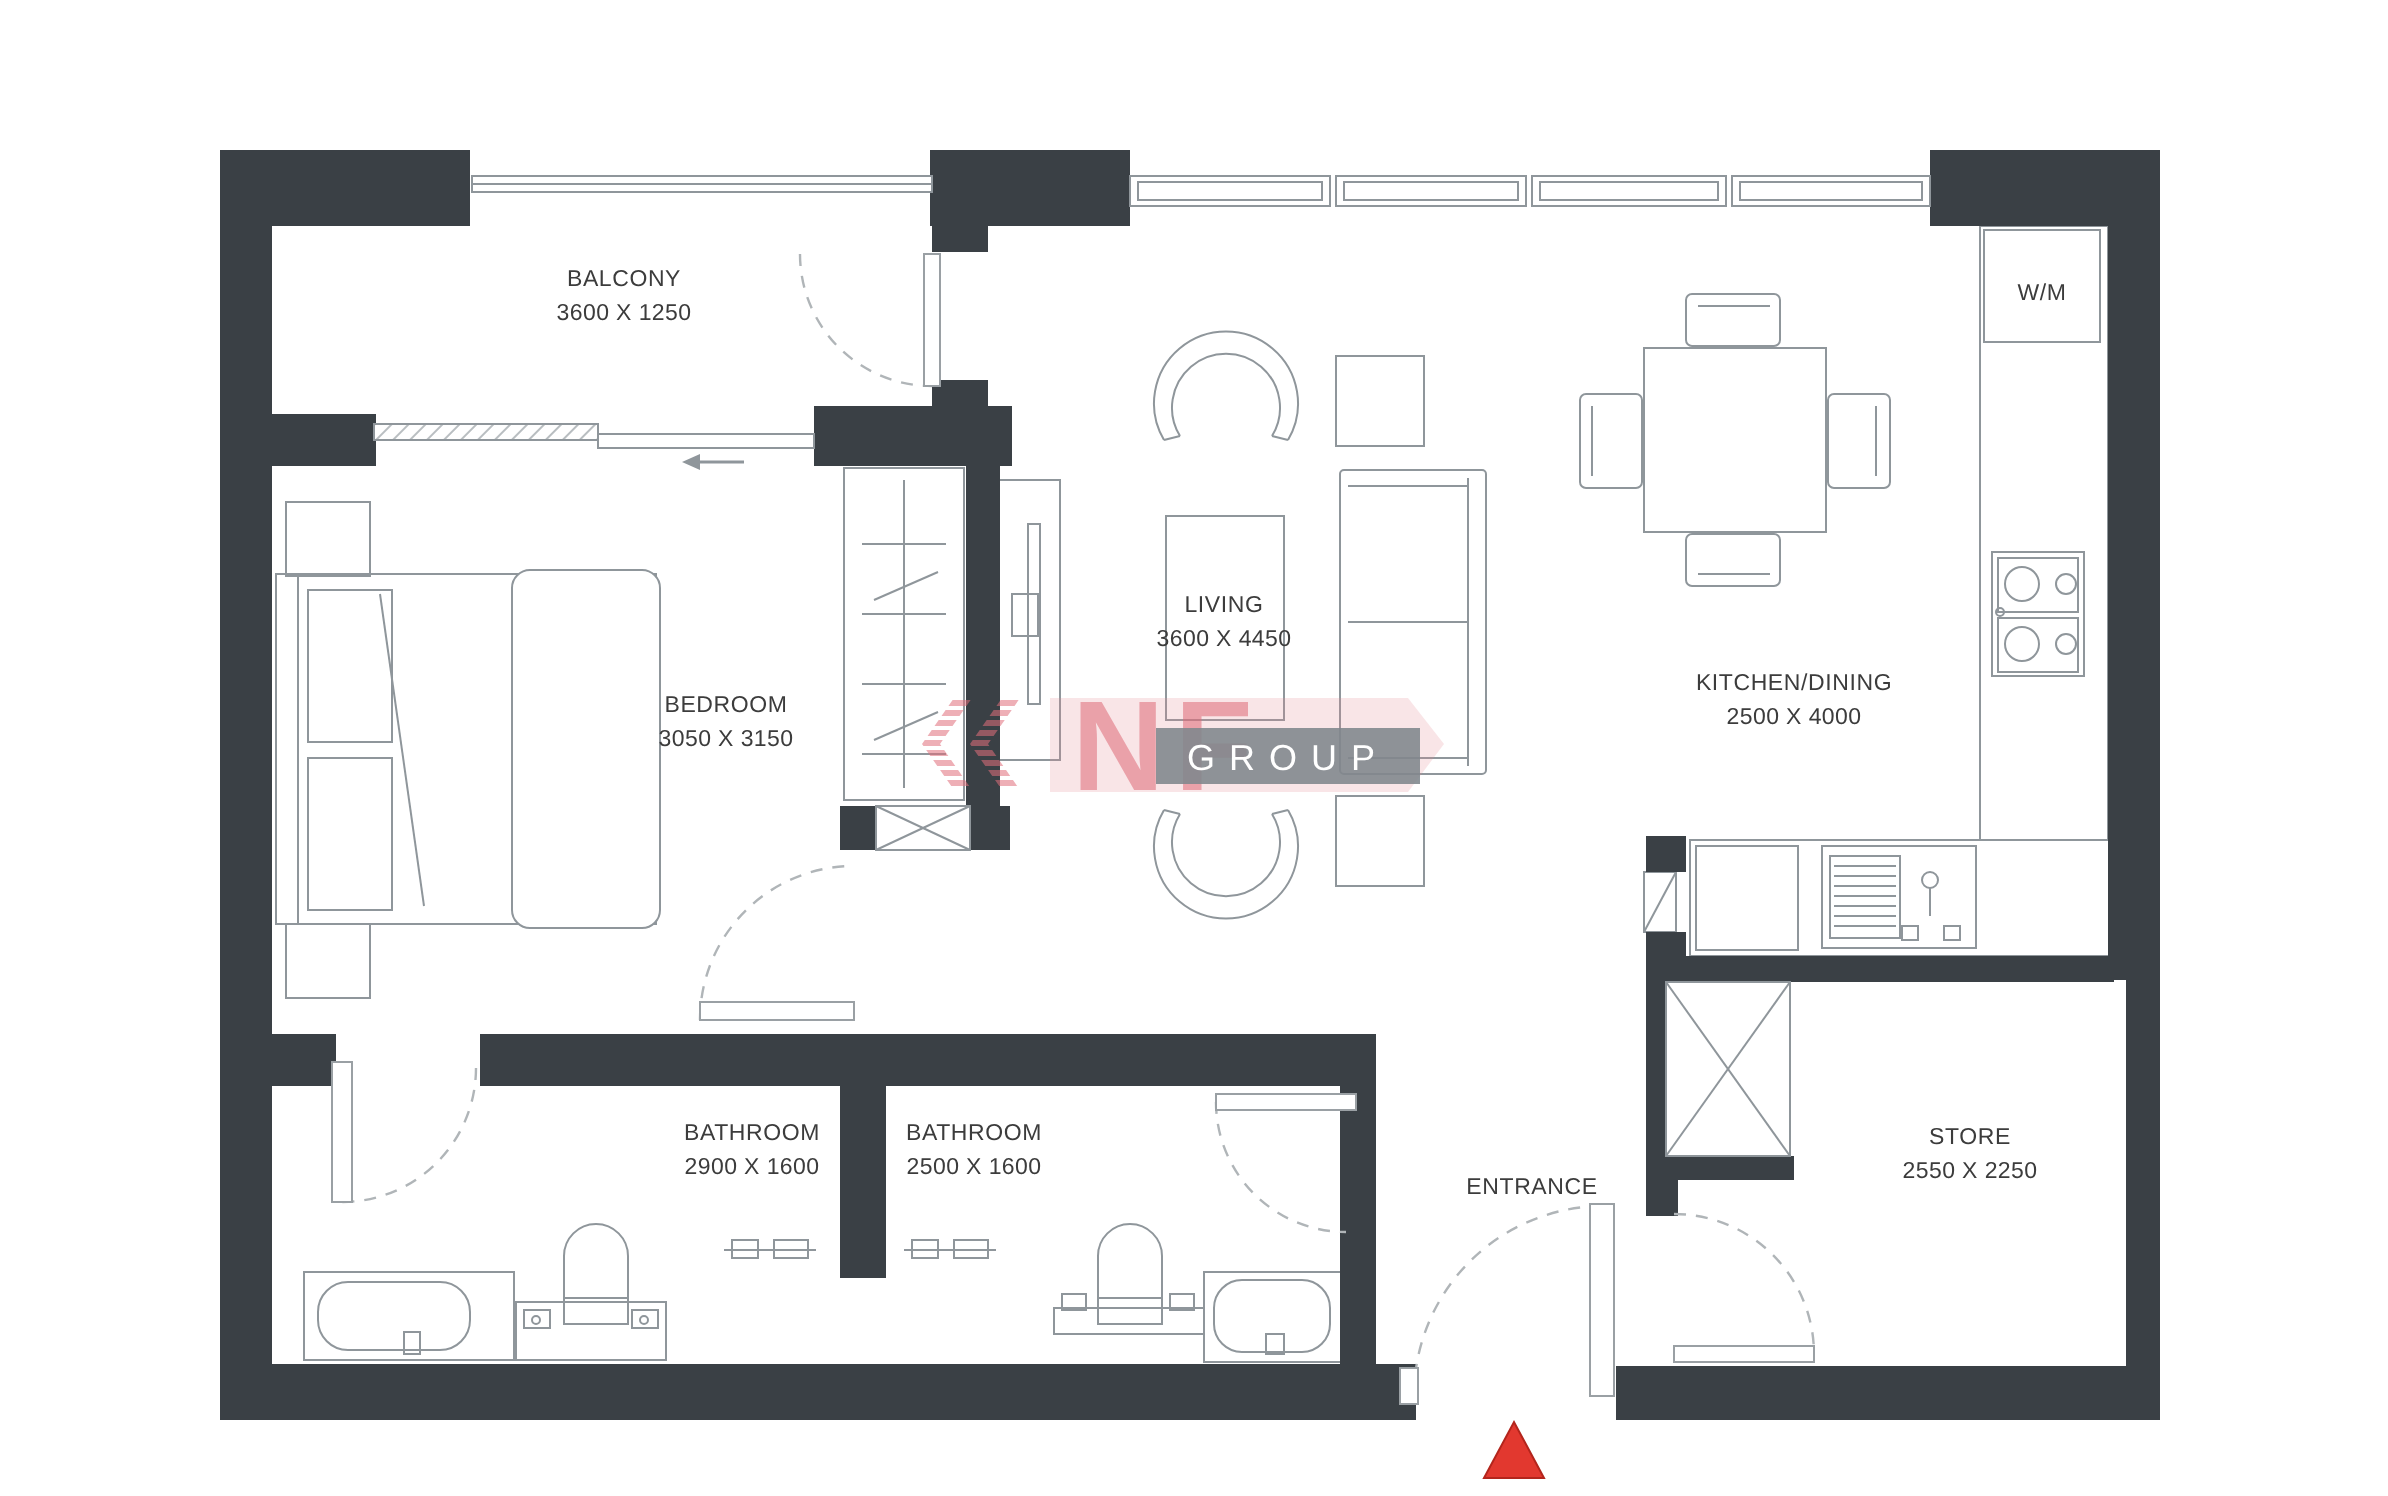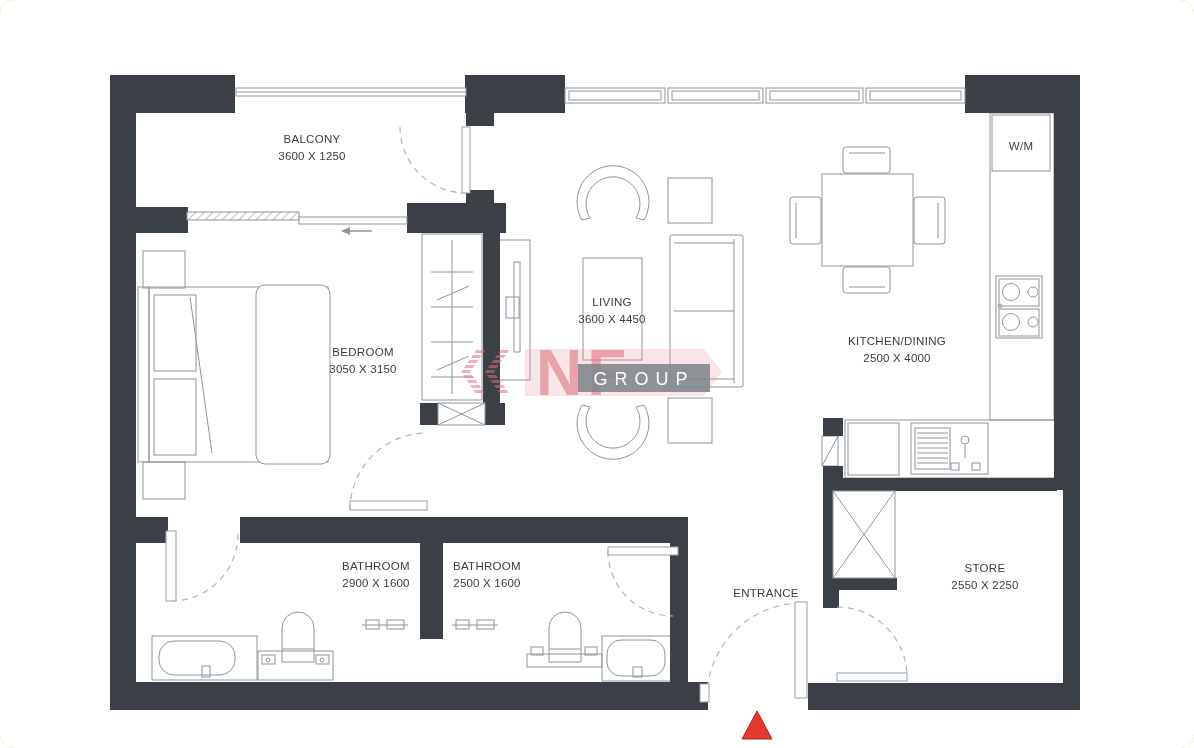--- a/index.html
+++ b/index.html
@@ -1,17 +1,17 @@
 <!DOCTYPE html>
 <html><head>
 <meta charset="utf-8">
 <style>
   html,body{margin:0;padding:0;background:#ffffff;}
   .canvas{position:relative;width:1194px;height:748px;background:#eab308;overflow:hidden;
-          font-family:"Liberation Sans", sans-serif;border-radius:14px;}
+          font-family:"Liberation Sans", sans-serif;}
   svg{display:block;}
   .lbl{font-family:"Liberation Sans",sans-serif;font-size:11.5px;fill:#3c3c3c;letter-spacing:.3px;}
   .dim{font-family:"Liberation Sans",sans-serif;font-size:11.5px;fill:#3c3c3c;letter-spacing:.2px;}
   .thin{stroke:#8f969b;stroke-width:1;fill:none;}
   .thinw{stroke:#8f969b;stroke-width:1;fill:#ffffff;}
   .arc{stroke:#b0b5b8;stroke-width:1.2;fill:none;stroke-dasharray:6 5;}
   .leaf{fill:#ffffff;stroke:#9aa0a4;stroke-width:1;}
   .wm-nf{font-family:"Liberation Sans",sans-serif;font-weight:bold;font-size:64px;letter-spacing:5px;fill:rgba(223,106,118,0.55);}
   .wm-group{font-family:"Liberation Sans",sans-serif;font-size:18px;letter-spacing:7px;fill:#ffffff;}
 </style>

